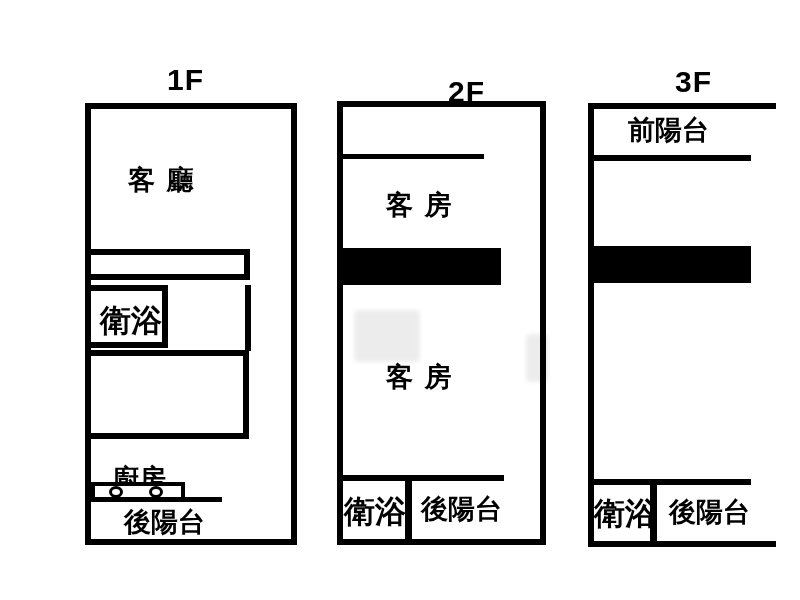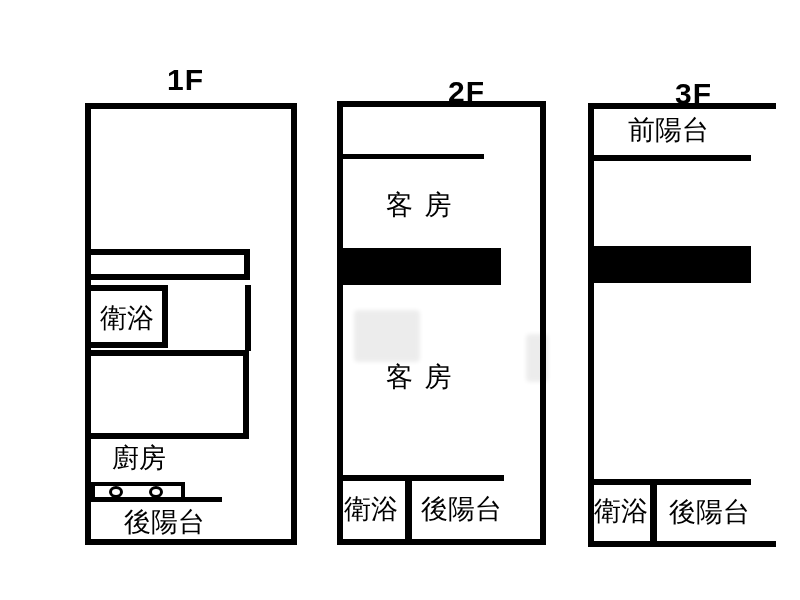--- a/index.html
+++ b/index.html
@@ -14,24 +14,24 @@
     white-space:nowrap; letter-spacing:1px;
   }
   .floor-box {
     position:absolute; border:6px solid #000; background:#fff;
   }
   .room-rect {
     position:absolute; border:6px solid #000; background:#fff;
   }
   .wall-h, .wall-v { position:absolute; background:#000; }
   .room-label {
-    position:absolute; font-size:27px; font-weight:400; color:#000;
+    position:absolute; font-size:27px; font-weight:700; color:#000;
     white-space:nowrap; line-height:1.1;
   }
-  .room-label.small { font-size:27px; }
+  .room-label.small { font-size:31px; }
   .stairs {
     position:absolute; background:#000; display:flex;
     border-top:6px solid #000; border-bottom:6px solid #000;
     padding:0 5px; column-gap:5px;
   }
   .stairs .step { flex:1; background:#fff; }
   .counter {
     position:absolute; border:4px solid #000; background:#fff;
   }
   .burner {
@@ -43,35 +43,36 @@
     border-radius:4px;
   }
 </style>
 </head>
 <body>
 
 <div class="canvas">
 
   <div class="floor-title" style="left:119px; top:15px;">1F</div>
   <div class="floor-title" style="left:400px; top:27px;">2F</div>
-  <div class="floor-title" style="left:627px; top:29px;">3F</div>
+  <div class="floor-title" style="left:627px; top:17px;">3F</div>
 
   <div class="floor-box" style="left:37px; top:55px; width:212px; height:442px;"></div>
 
+  <div class="room-label" style="left:80px; top:118px; letter-spacing:2px;">客 廳</div>
 
   <div class="room-rect" style="left:37px; top:201px; width:165px; height:31px;"></div>
 
   <div class="room-rect" style="left:37px; top:237px; width:83px; height:63px;"></div>
   <div class="room-label small" style="left:52px; top:256px;">衛浴</div>
 
   <div class="wall-v" style="left:197px; top:237px; width:6px; height:66px;"></div>
 
   <div class="room-rect" style="left:37px; top:302px; width:164px; height:89px;"></div>
 
-  <div class="room-label" style="left:64px; top:396px;">廚房</div>
+  <div class="room-label" style="left:64px; top:417px;">廚房</div>
 
   <div class="counter" style="left:43px; top:434px; width:94px; height:19px;"></div>
   <div class="burner" style="left:61px; top:438px;"></div>
   <div class="burner" style="left:101px; top:438px;"></div>
   <div class="wall-h" style="left:43px; top:449px; width:131px; height:5px;"></div>
 
   <div class="room-label" style="left:76px; top:460px;">後陽台</div>
 
   <div class="floor-box" style="left:289px; top:53px; width:209px; height:444px;"></div>
 

